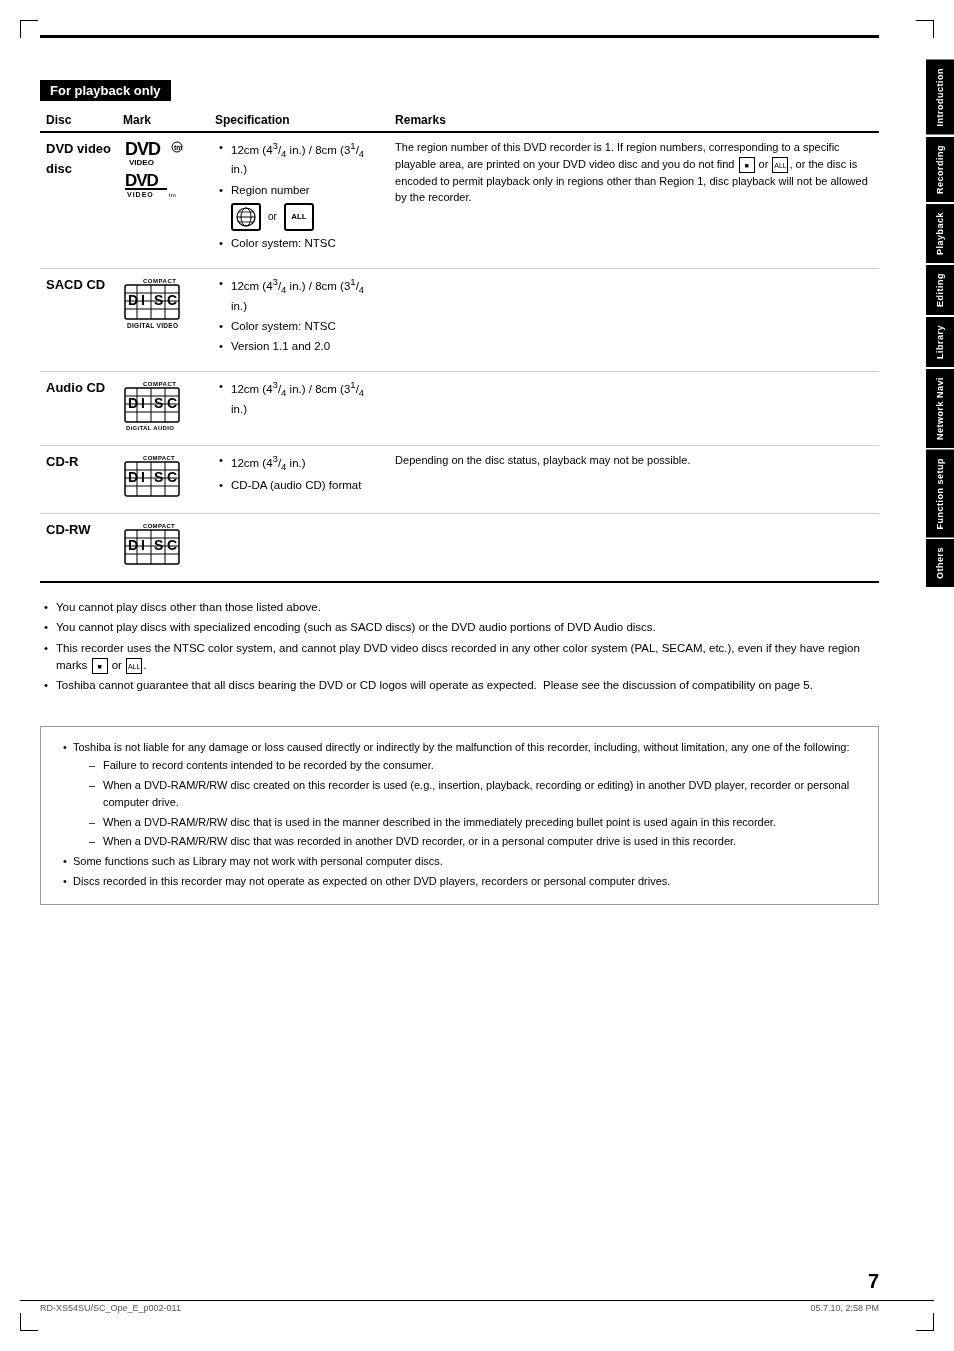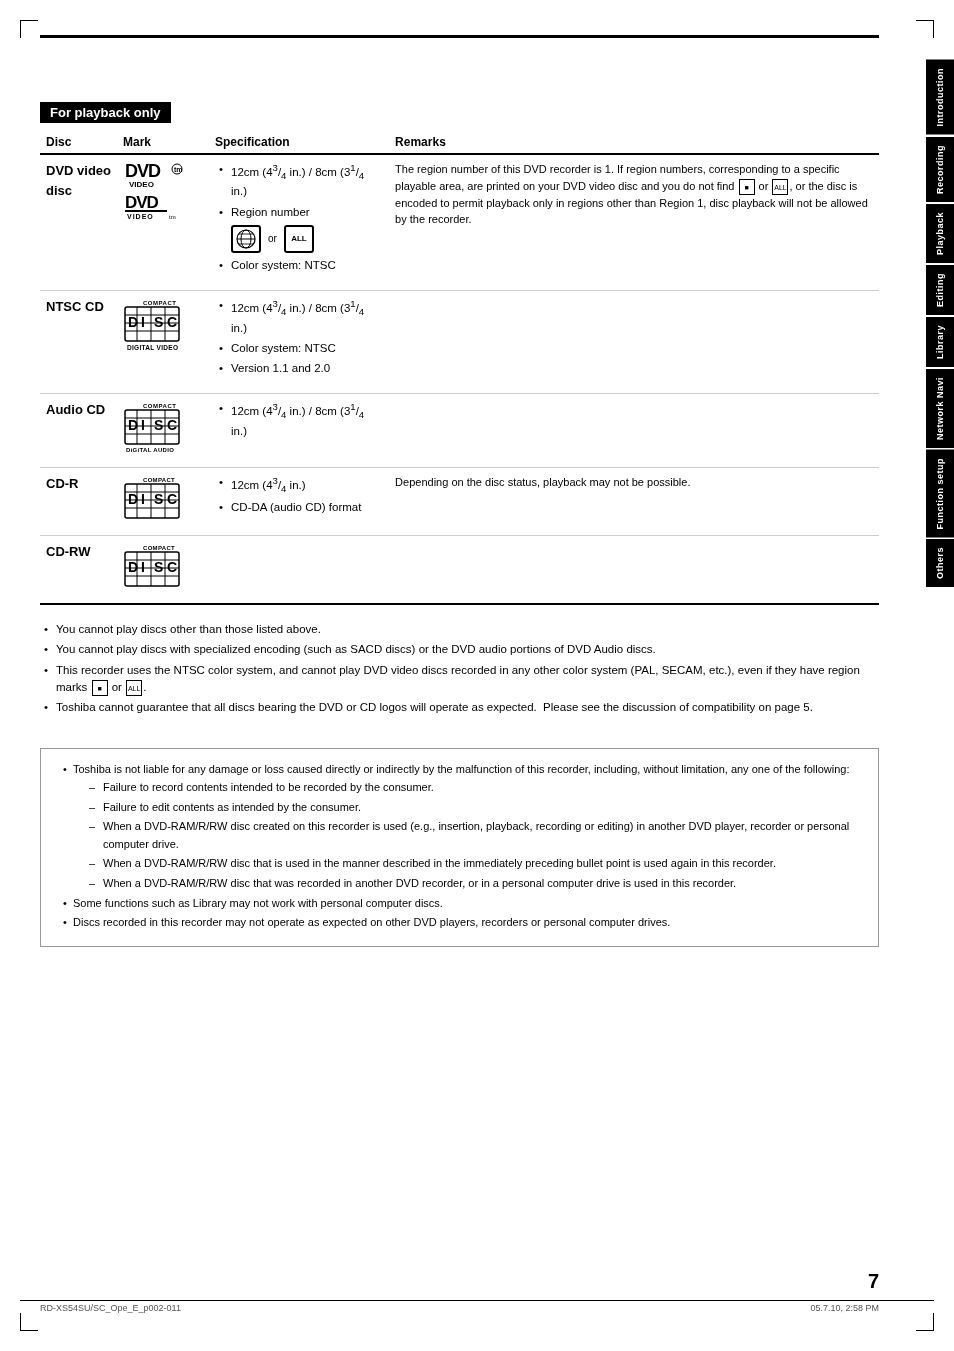--- a/index.html
+++ b/index.html
@@ -10,21 +10,21 @@
       font-family: Arial, Helvetica, sans-serif;
       font-size: 12px;
       color: #000;
       position: relative;
     }
 
     .page-container {
       width: 954px;
       min-height: 1351px;
       position: relative;
-      padding: 42px 0 30px 0;
+      padding: 20px 0 30px 0;
     }
 
     
     .corner-mark {
       position: absolute;
       width: 18px;
       height: 18px;
       border-color: #000;
       border-style: solid;
     }
@@ -324,21 +324,21 @@
               </li>
               <li>Color system: NTSC</li>
             </ul>
           </td>
           <td style="font-size:11px;line-height:1.5;">
             The region number of this DVD recorder is 1. If region numbers, corresponding to a specific playable area, are printed on your DVD video disc and you do not find <span class="inline-icon">■</span> or <span class="inline-icon">ALL</span>, or the disc is encoded to permit playback only in regions other than Region 1, disc playback will not be allowed by the recorder.
           </td>
         </tr>
 
         <tr>
-          <td><span class="disc-name">NTSC CD</span></td>
+          <td><span class="disc-name">SACD CD</span></td>
           <td>
             <div class="compactdisc-logo">
               <svg width="80" height="60" viewBox="0 0 80 60">
 
                 <text x="20" y="8" font-size="6" font-weight="bold" font-family="Arial" letter-spacing="0.5">COMPACT</text>
 
                 <rect x="2" y="10" width="54" height="34" rx="2" fill="none" stroke="#000" stroke-width="1.5"></rect>
 
                 <line x1="2" y1="18" x2="56" y2="18" stroke="#000" stroke-width="1"></line>
                 <line x1="2" y1="26" x2="56" y2="26" stroke="#000" stroke-width="1"></line>
@@ -455,21 +455,20 @@
       <li>Toshiba cannot guarantee that all discs bearing the DVD or CD logos will operate as expected.&nbsp; Please see the discussion of compatibility on page 5.</li>
     </ul>
 
     
     <div class="notice-box">
       <ul>
         <li class="top-item">
           Toshiba is not liable for any damage or loss caused directly or indirectly by the malfunction of this recorder, including, without limitation, any one of the following:
           <ul>
             <li class="sub-item">Failure to record contents intended to be recorded by the consumer.</li>
-            <li class="sub-item">Failure to edit contents as intended by the consumer.</li>
             <li class="sub-item">When a DVD-RAM/R/RW disc created on this recorder is used (e.g., insertion, playback, recording or editing) in another DVD player, recorder or personal computer drive.</li>
             <li class="sub-item">When a DVD-RAM/R/RW disc that is used in the manner described in the immediately preceding bullet point is used again in this recorder.</li>
             <li class="sub-item">When a DVD-RAM/R/RW disc that was recorded in another DVD recorder, or in a personal computer drive is used in this recorder.</li>
           </ul>
         </li>
         <li class="top-item">Some functions such as Library may not work with personal computer discs.</li>
         <li class="top-item">Discs recorded in this recorder may not operate as expected on other DVD players, recorders or personal computer drives.</li>
       </ul>
     </div>
 

